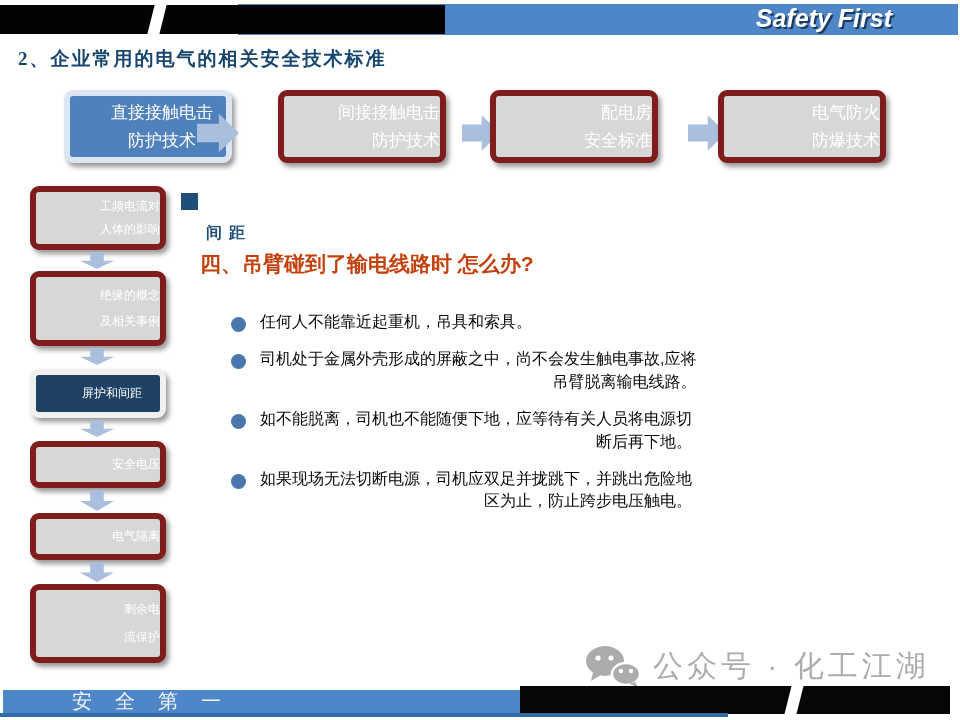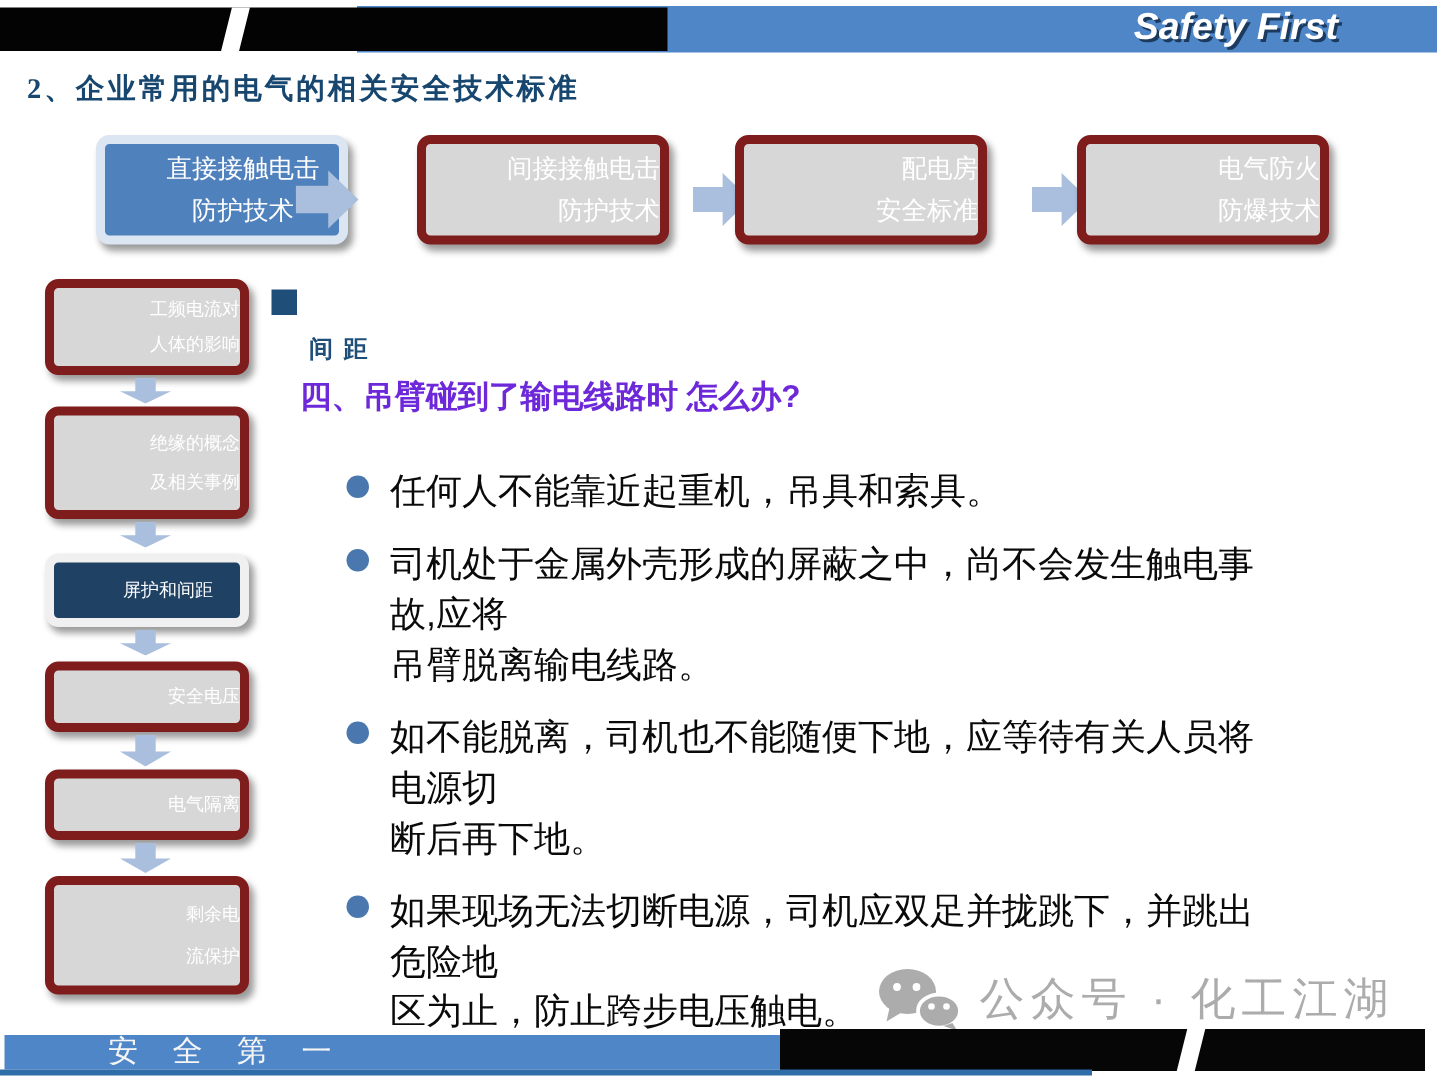--- a/index.html
+++ b/index.html
@@ -37,27 +37,27 @@
   
   .sidebox{left:30px;width:136px;font-size:12px;}
   .arrow-d{position:absolute;left:80px;width:34px;background:#AABFDD;
     clip-path:polygon(30% 0%,70% 0%,70% 52%,100% 52%,50% 100%,0% 52%,30% 52%);
     filter:drop-shadow(1px 2px 2px rgba(0,0,0,0.35));}
 
   
   .section-marker{position:absolute;left:181px;top:193px;width:17px;height:17px;background:#1F4E79;}
   .section-label{position:absolute;left:206px;top:191px;color:#1F4E79;font-size:16px;
     font-weight:bold;letter-spacing:7px;font-family:"Liberation Serif",serif;margin-top:32px;}
-  .content-heading{position:absolute;left:200px;top:250px;color:#6d28d9;
+  .content-heading{position:absolute;left:200px;top:250px;color:#c2410c;
     font-size:21px;font-weight:bold;}
   .bullets{position:absolute;left:231px;top:311px;width:612px;}
   .bullet-item{display:flex;align-items:flex-start;margin-bottom:15px;}
   .bullet-dot{flex:0 0 15px;width:15px;height:15px;border-radius:50%;
     background:#4977AE;margin:6px 14px 0 0;}
-  .bullet-text{color:#0a0a0a;font-size:24px;line-height:1.4;white-space:pre-line;}
+  .bullet-text{color:#0a0a0a;font-size:16px;line-height:1.4;white-space:pre-line;text-align:right;}
 
   
   .watermark{position:absolute;left:585px;top:645px;display:flex;align-items:center;}
   .wm-text{color:#ACACAC;font-size:30px;letter-spacing:4px;margin-left:12px;}
 
   
   .footer-blue{position:absolute;left:3px;top:690px;width:517px;height:23px;background:#4E86C8;}
   .footer-slogan{position:absolute;left:72px;top:690px;height:23px;line-height:23px;
     color:#F5F5F5;font-size:20px;letter-spacing:9px;font-family:"Liberation Serif",serif;}
   .footer-black{position:absolute;left:520px;top:686px;width:430px;height:28px;background:#060606;}

